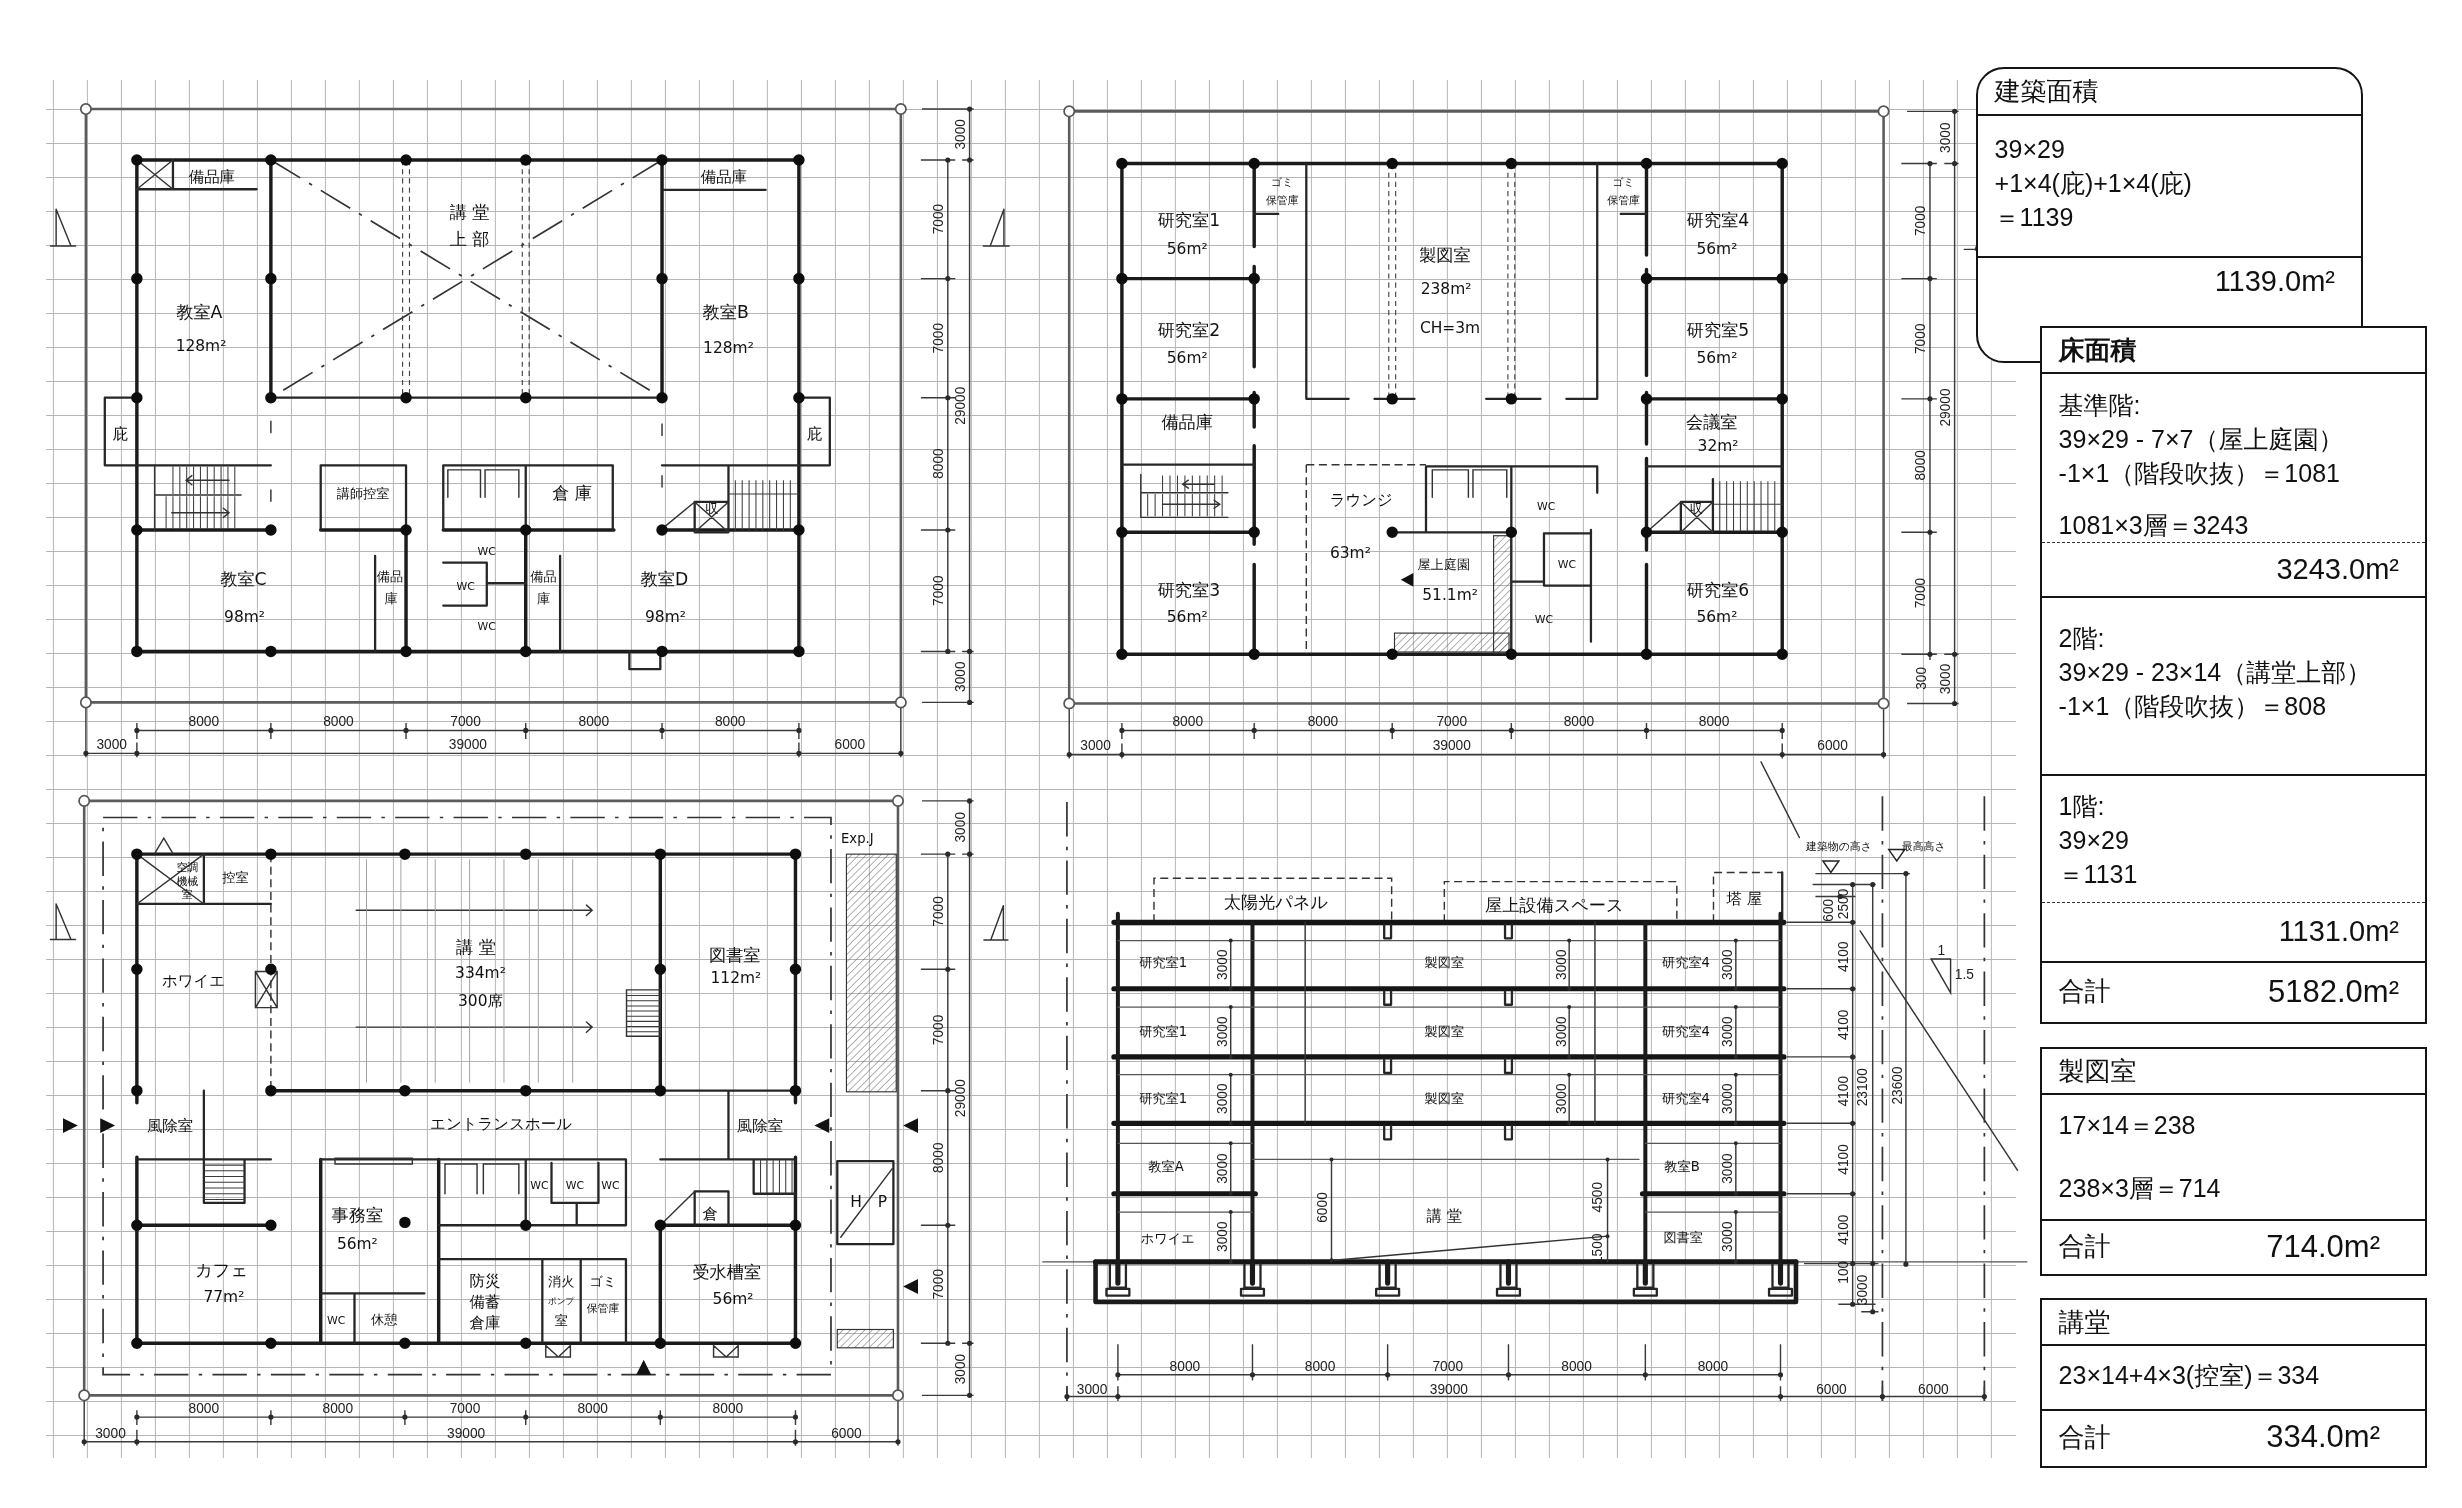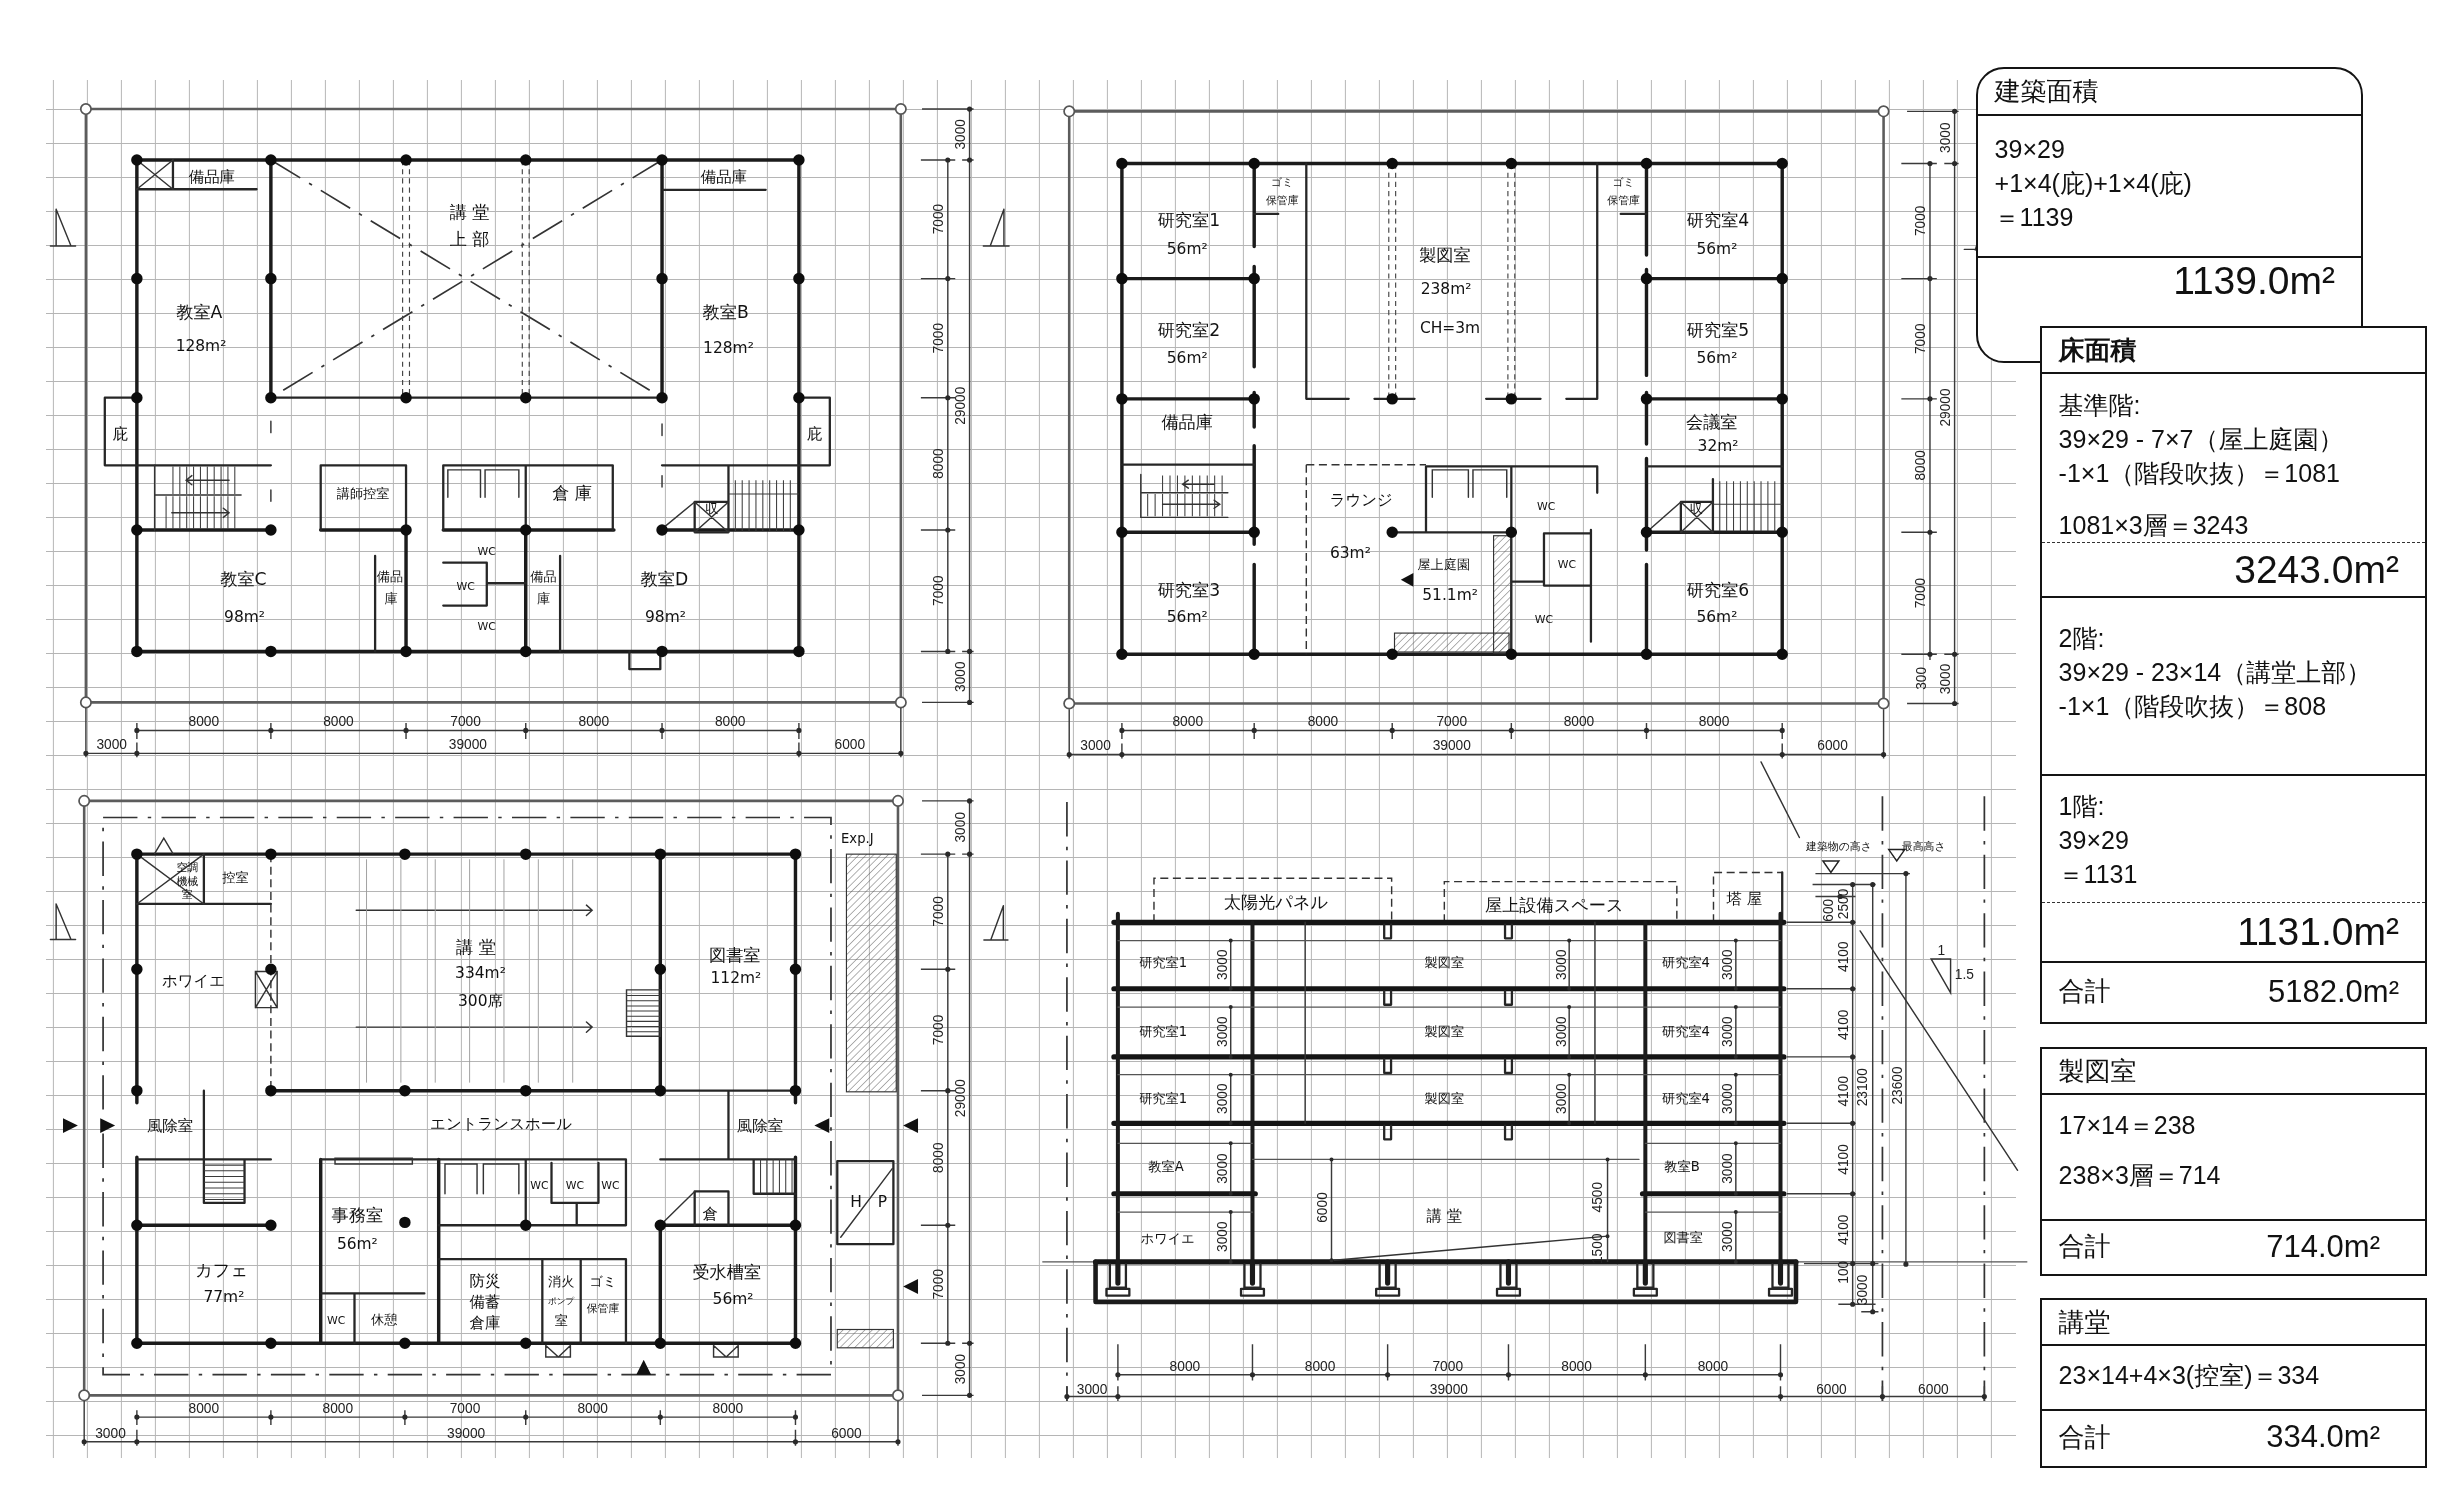--- a/index.html
+++ b/index.html
@@ -38,21 +38,21 @@
   .lbl-xs { font-size:19px; }
   .dim { font-family:"Liberation Sans", "DejaVu Sans", sans-serif; font-size:24px; fill:#222; }
 
   .box { position:absolute; border:2.9px solid #141414; box-sizing:border-box; background:#fff;
          font-family:"Liberation Sans", "DejaVu Sans", sans-serif; color:#111; }
   .row { position:absolute; left:0; right:0; box-sizing:border-box; }
   .sep-solid { border-top:2.9px solid #141414; }
   .sep-dash { border-top:1.7px dashed #333; }
   .hdr { display:flex; align-items:center; padding-left:16.6px; font-size:26px; }
   .lines { padding-left:16.6px; font-size:25px; line-height:34px; white-space:nowrap; }
-  .val { display:flex; align-items:center; justify-content:flex-end; padding-right:26px; font-size:39px; }
+  .val { display:flex; align-items:center; justify-content:flex-end; padding-right:26px; font-size:29px; }
   .total { display:flex; align-items:center; justify-content:space-between; padding:0 26px 0 16.6px; }
   .total .tl { font-size:26px; }
   .total .tv { font-size:31px; }
   .total.narrow { padding-right:45px; }
 </style>
 </head>
 <body>
 
 <div id="canvas">
   <div class="grid"></div>
@@ -398,21 +398,21 @@
     <div class="row sep-solid total" style="top:633px; height:59px;">
       <span class="tl">合計</span>
       <span class="tv">5182.0m²</span>
     </div>
   </div>
 
   <div class="box" style="left:2040px; top:1047px; width:387px; height:229px;">
     <div class="row hdr" style="top:0; height:44px;">製図室</div>
     <div class="row sep-solid lines" style="top:44px; height:126px; padding-top:12.6px;">
       <div>17×14＝238</div>
-      <div style="margin-top:16px;">238×3層＝714</div>
+      <div style="margin-top:29px;">238×3層＝714</div>
     </div>
     <div class="row sep-solid total narrow" style="top:170px; height:53px;">
       <span class="tl">合計</span>
       <span class="tv">714.0m²</span>
     </div>
   </div>
 
   <div class="box" style="left:2040px; top:1298px; width:387px; height:170px;">
     <div class="row hdr" style="top:0; height:44px;">講堂</div>
     <div class="row sep-solid lines" style="top:44px; height:48px; padding-top:11.5px;">

